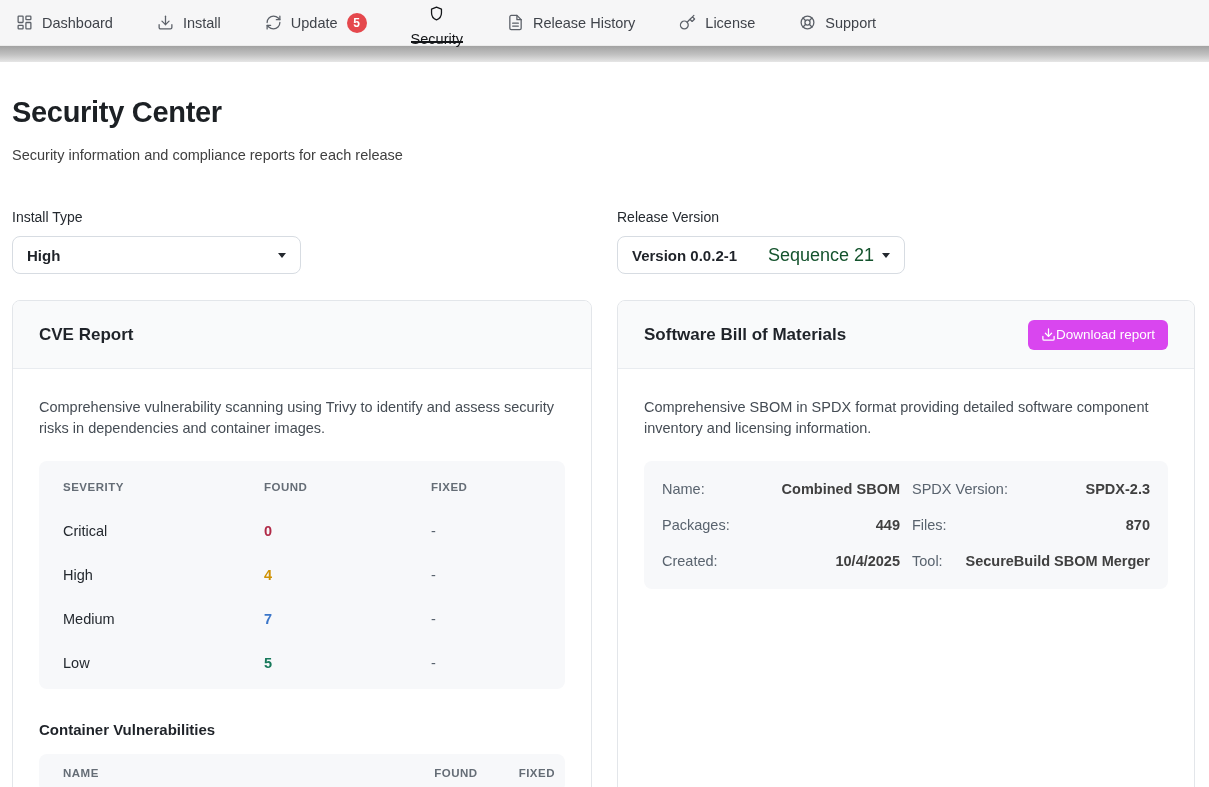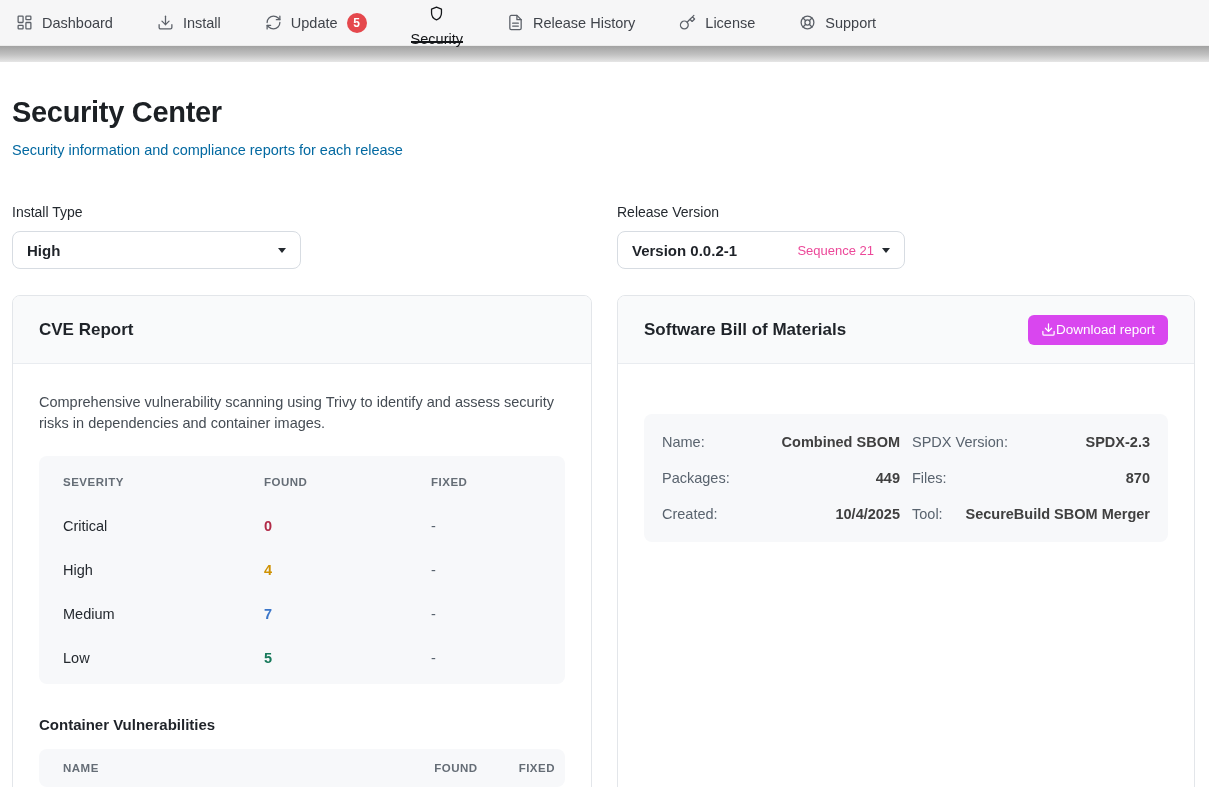--- a/index.html
+++ b/index.html
@@ -18,31 +18,31 @@
   .nav-item.active .nicon { color:#141619; }
   .badge { background:#e5484d; color:#fff; min-width:20px; height:20px; border-radius:50%;
     display:flex; align-items:center; justify-content:center; font-size:12px; font-weight:700; }
 
   .shadowbar { height:16px;
     background:linear-gradient(180deg,#a2a2a2 0%,#c2c2c2 55%,#e6e6e6 100%); }
 
   
   .content { padding:0 14px 0 12px; }
   .page-title { margin-top:34px; font-size:29px; font-weight:700; letter-spacing:-0.3px; color:#1c2024; }
-  .page-subtitle { margin-top:13px; font-size:14.5px; color:#0369a1; }
+  .page-subtitle { margin-top:18px; font-size:14.5px; color:#404040; }
 
   
   .filters { display:flex; gap:25px; margin-top:46px; }
   .filter-col { width:580px; }
   .filter-col + .filter-col { width:578px; }
   .filter-label { font-size:14px; color:#24292f; margin-bottom:11px; }
   .select { height:38px; border:1px solid #d7dce2; border-radius:8px; background:#fff;
     display:flex; align-items:center; padding:0 14px; cursor:pointer; width:289px; }
   .select .value { font-size:15px; font-weight:700; color:#1f2329; }
-  .select .seq { margin-left:auto; font-size:13px; color:#ec4899; margin-right:8px; }
+  .select .seq { margin-left:auto; font-size:18px; color:#14532d; margin-right:8px; }
   .caret { width:0; height:0; border-left:4.5px solid transparent;
     border-right:4.5px solid transparent; border-top:5.5px solid #24292f; }
   .select .caret-end { margin-left:auto; }
 
   
   .cards { display:flex; gap:25px; margin-top:26px; align-items:stretch; }
   .card { border:1px solid #e3e6ea; border-radius:8px; background:#fff; overflow:hidden; }
   .card.cve { width:580px; }
   .card.sbom { width:578px; }
   .card-header { background:#f9fafb; border-bottom:1px solid #e9ecf0; height:68px;
@@ -235,20 +235,21 @@
             <svg viewBox="0 0 24 24">
                 <path d="M21 15v4a2 2 0 0 1-2 2H5a2 2 0 0 1-2-2v-4"></path>
                 <polyline points="7 10 12 15 17 10"></polyline>
                 <line x1="12" y1="15" x2="12" y2="3"></line>
               </svg>
           </span>
           <span>Download report</span>
         </button>
       </div>
       <div class="card-body">
+        <p class="desc">Comprehensive SBOM in SPDX format providing detailed software component inventory and licensing information.</p>
 
         <div class="sbom-panel">
           <div class="sbom-row">
             <div class="pair">
               <span class="lbl">Name:</span>
               <span class="val">Combined SBOM</span>
             </div>
             <div class="pair">
               <span class="lbl">SPDX Version:</span>
               <span class="val">SPDX-2.3</span>

